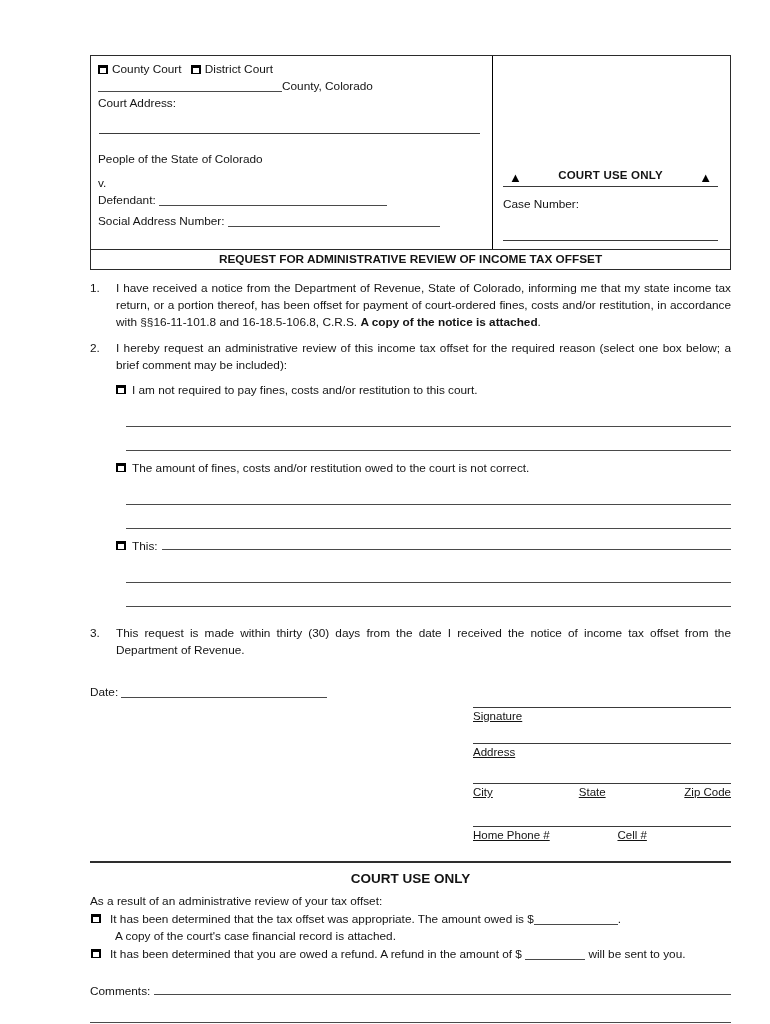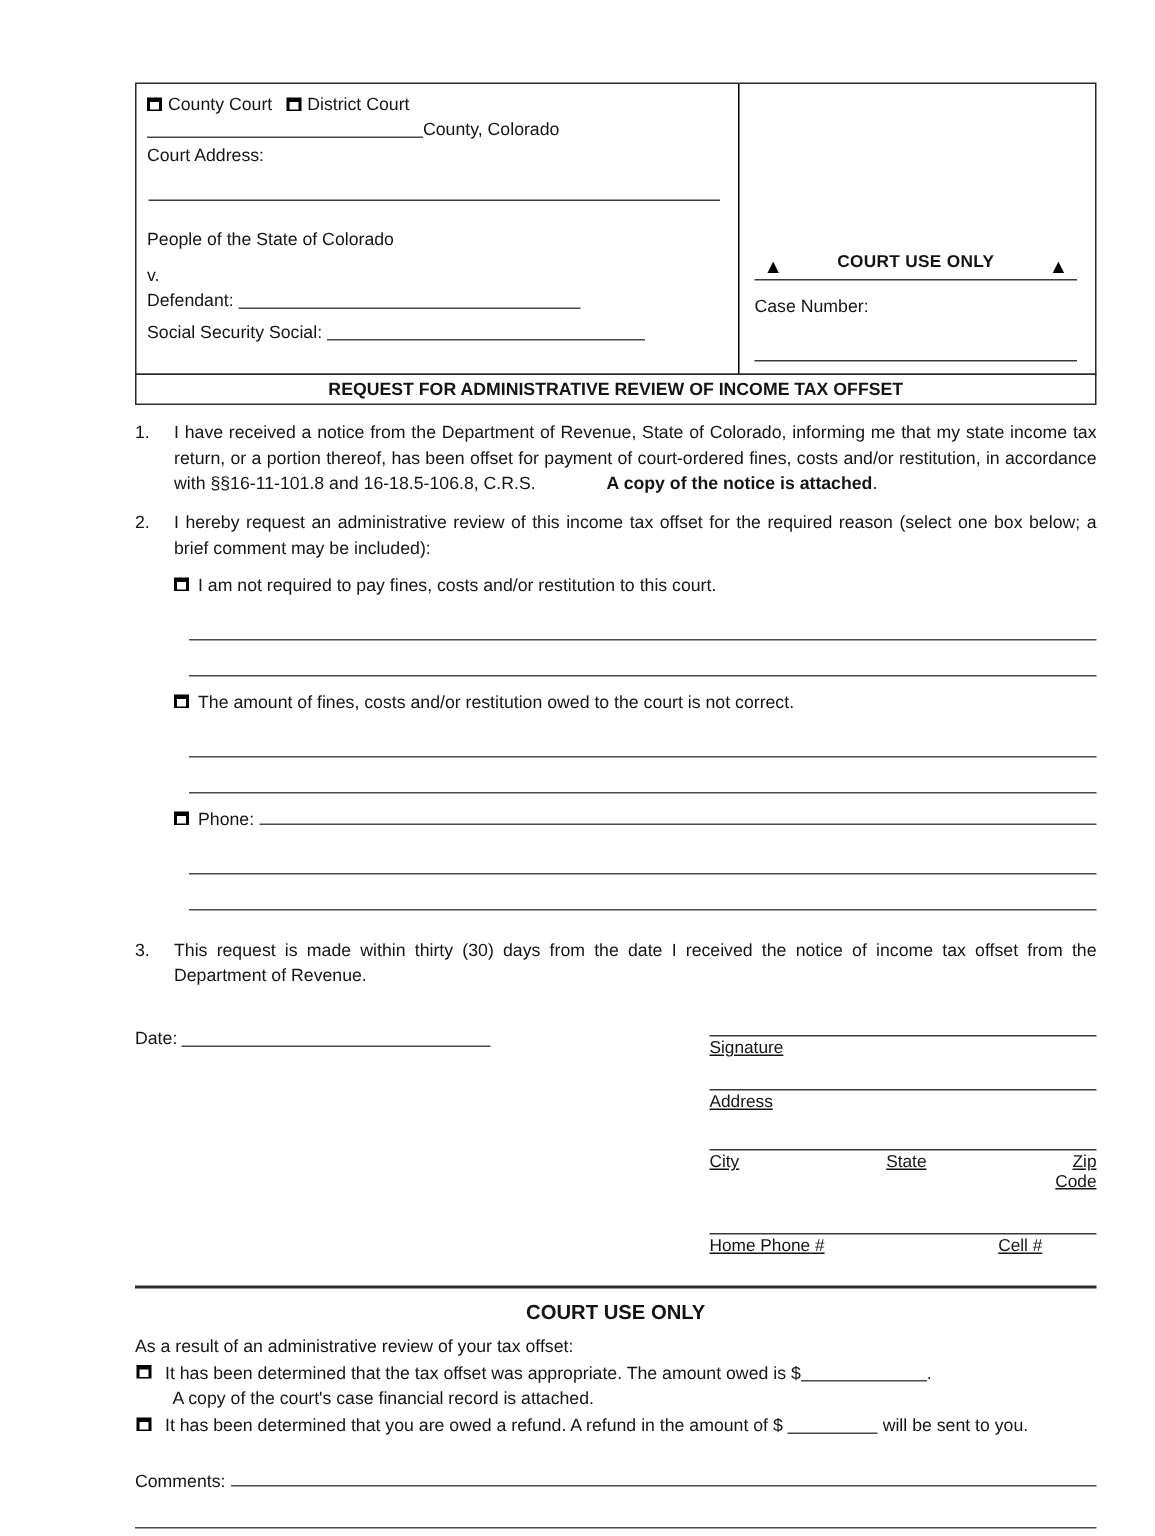--- a/index.html
+++ b/index.html
@@ -37,42 +37,42 @@
   .item { display:flex; }
   .item-num { flex:none; width:26px; }
   .item-body { flex:1; text-align:justify; }
 
   .opt { display:flex; align-items:baseline; padding-left:26px; }
   .opt .cbx { margin-right:6px; }
   .writeline { border-bottom:1px solid #4a4a4a; height:24px; margin-left:36px; }
   .flexline { flex:1; border-bottom:1px solid #4a4a4a; height:12px; margin-left:4px; }
 
   
-  .date-sig { display:flex; margin-top:25px; }
+  .date-sig { display:flex; margin-top:25px;flex-direction:column; }
   .date-left { white-space:nowrap; }
   .sig-col { margin-left:auto; width:258px; }
   .sig-row { border-top:1px solid #3a3a3a; padding-top:2px; font-size:11.5px; line-height:13px;text-decoration:underline; }
   .sig-row.r1 { margin-top:6px; }
   .sig-row.r2 { margin-top:20px; }
   .sig-row.r3 { margin-top:24px; }
   .sig-row.r4 { margin-top:27px; }
-  .sig-split { display:flex;gap:48px; }
+  .sig-split { display:flex; }
   .sig-split .c1 { width:41%; } .sig-split .c2 { width:38%; } .sig-split .c3 { flex:1; text-align:right; }
   .sig-split2 .c1 { width:56%; } .sig-split2 .c2 { flex:1; }
 
   
   .divider { border-top:2.5px solid #2e2e2e; margin-top:19px; }
   .cu-heading { text-align:center; font-weight:bold; font-size:13.5px; margin-top:7px; }
   .cu-intro { margin-top:6px; }
   .cu-opt { display:flex; align-items:baseline; margin-top:1px; }
   .cu-opt .cbx { margin-right:9px; margin-left:1px; }
   .cu-note { padding-left:25px; }
   .comments-row { display:flex; align-items:baseline; margin-top:20px;justify-content:flex-end; }
   .fullline { border-bottom:1px solid #4a4a4a; height:23px; }
-  .bold { font-weight:bold;margin-left:44px; }
+  .bold { font-weight:bold; }
 </style>
 </head>
 <body>
 
 <div class="content">
 
   <div class="caption-box">
     <div class="cap-left">
       <div class="row">
         <span class="cbx"></span><span>County Court</span>
@@ -83,21 +83,21 @@
       </div>
       <div class="row">Court Address:</div>
       <div class="cap-longline"></div>
       <div class="row" style="margin-top:17px">People of the State of Colorado</div>
       <div class="row" style="margin-top:7px">v.</div>
       <div class="row" style="margin-top:0">
         <span>Defendant:</span>
         <span class="blank" style="width:228px"></span>
       </div>
       <div class="row" style="margin-top:4px">
-        <span>Social Security Social:</span>
+        <span>Social Address Number:</span>
         <span class="blank" style="width:212px"></span>
       </div>
     </div>
     <div class="cap-right">
       <div style="flex:1"></div>
       <div class="cuo-row">
         <span class="tri">▲</span>
         <span class="cuo-title">COURT USE ONLY</span>
         <span class="tri">▲</span>
       </div>
@@ -127,21 +127,21 @@
 
   <div class="opt" style="margin-top:9px">
     <span class="cbx"></span>
     <span>The amount of fines, costs and/or restitution owed to the court is not correct.</span>
   </div>
   <div class="writeline" style="margin-top:4px"></div>
   <div class="writeline"></div>
 
   <div class="opt" style="margin-top:9px">
     <span class="cbx"></span>
-    <span>Phone:</span>
+    <span>This:</span>
     <span class="flexline"></span>
   </div>
   <div class="writeline" style="margin-top:4px"></div>
   <div class="writeline"></div>
 
   <div class="item" style="margin-top:18px">
     <div class="item-num">3.</div>
     <div class="item-body">This request is made within thirty (30) days from the date I received the notice of income tax offset from the Department of Revenue.</div>
   </div>
 

